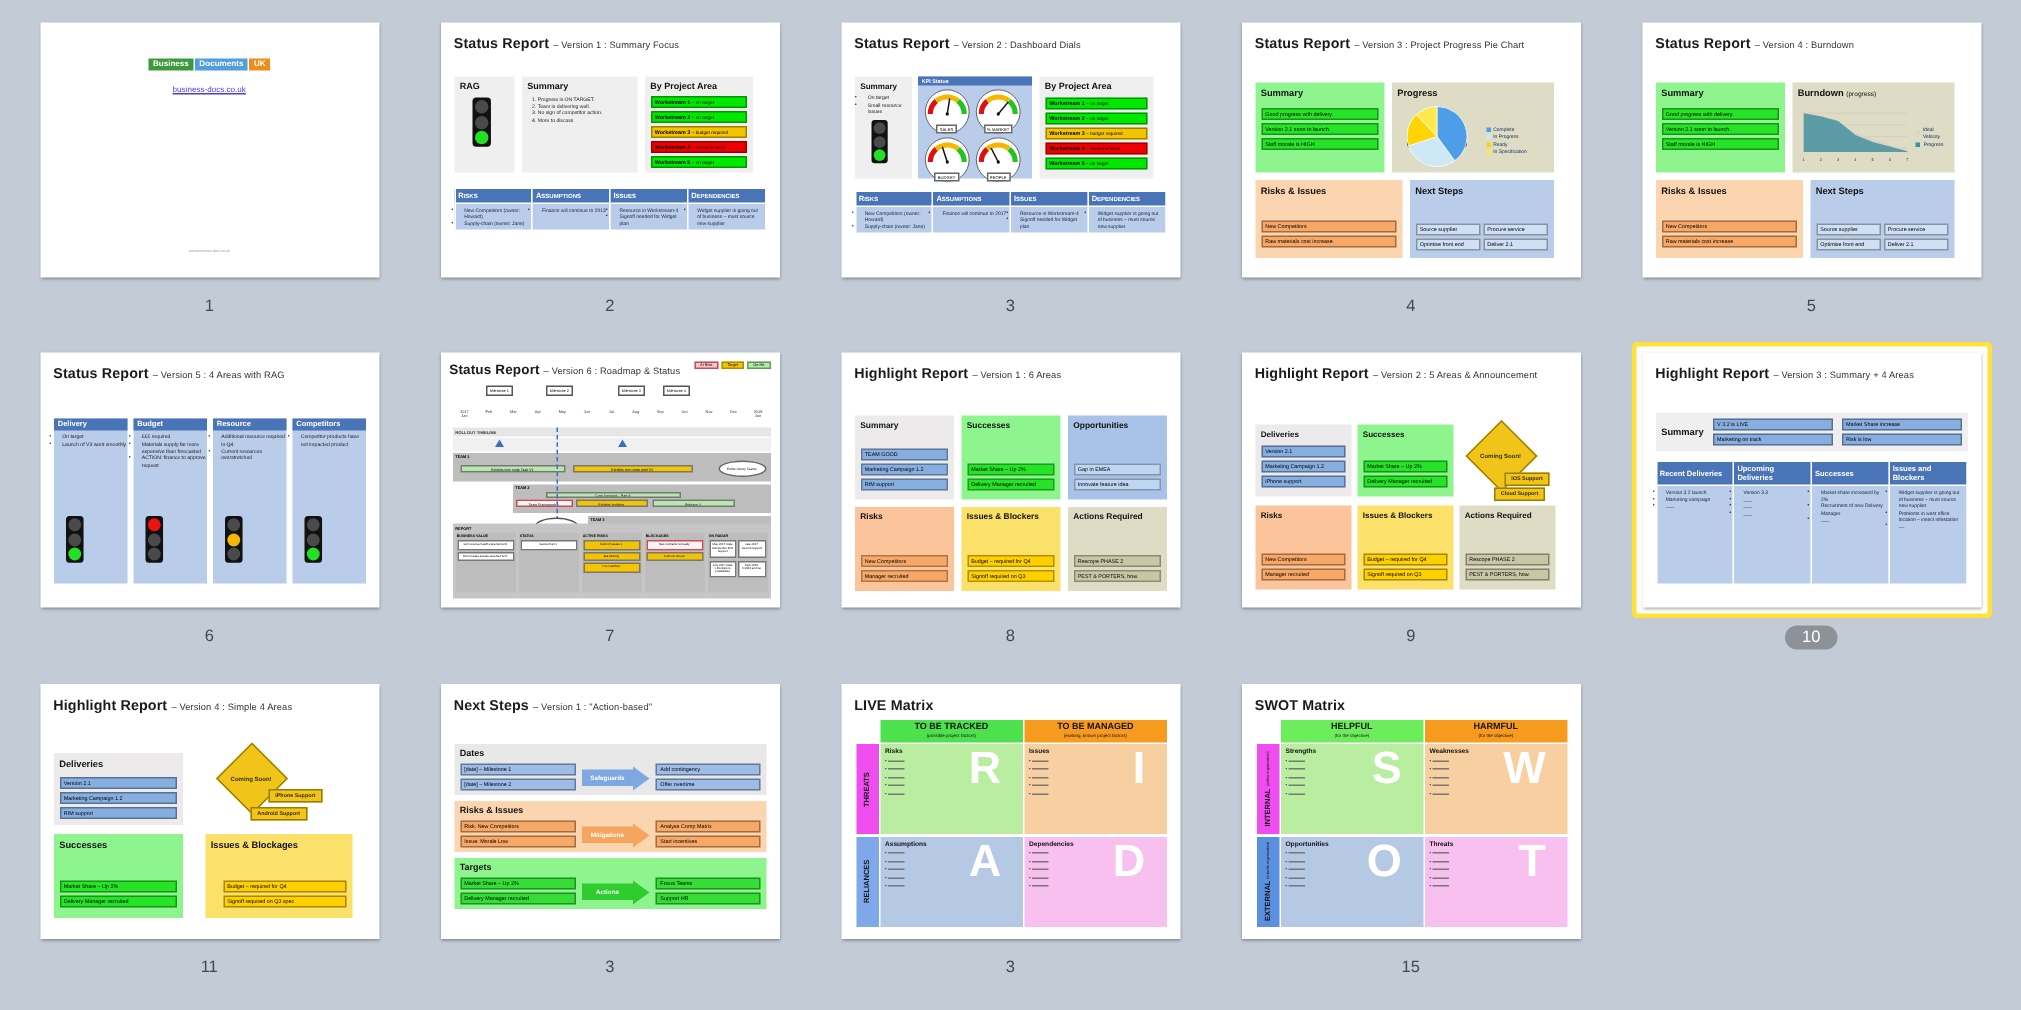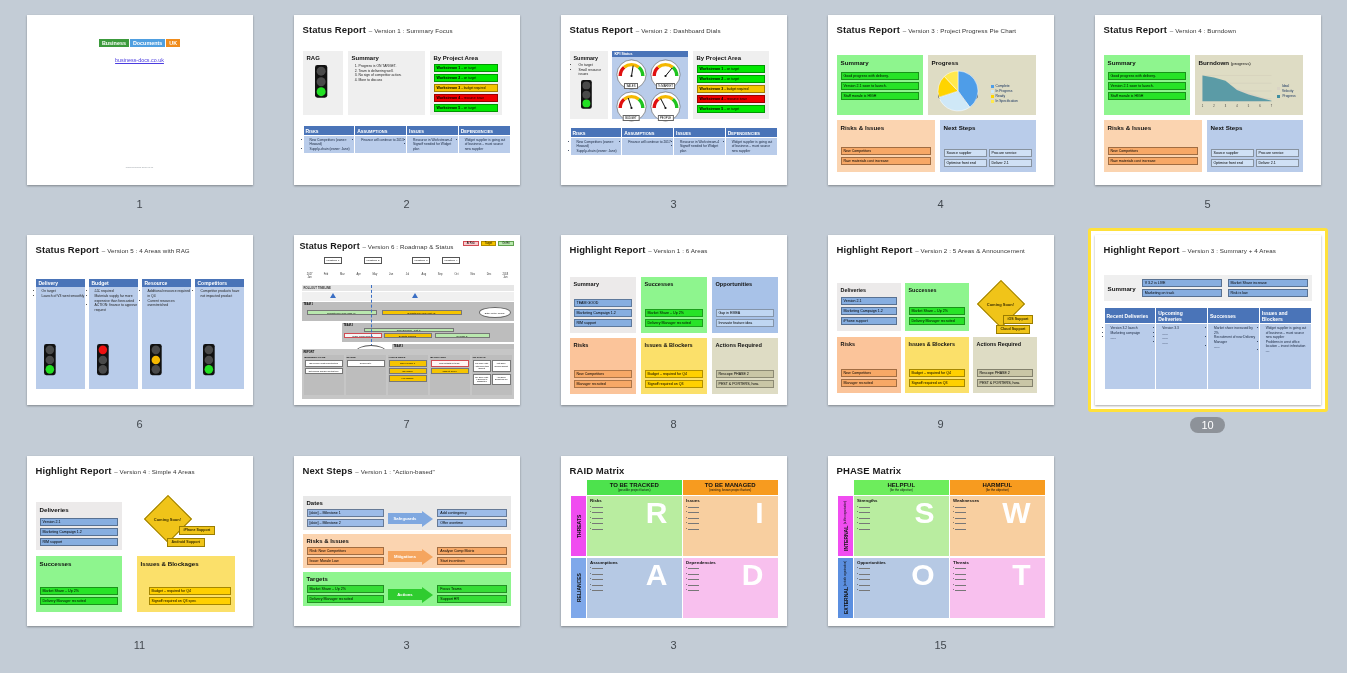--- a/index.html
+++ b/index.html
@@ -870,21 +870,21 @@
             </div>
           </div>
         </div>
       </div>
       <div class="caption">3</div>
     </div>
     <div class="cell">
       <div class="slide-wrap">
         <div class="slide">
           <div class="s-pad">
-            <div class="title">RAID Matrix</div>
+            <div class="title">LIVE Matrix</div>
             <div style="position:absolute;left:10px;top:24px;right:9px;bottom:8px;display:grid;grid-template-columns:15px 1fr 1fr;grid-template-rows:15px 1fr 1fr;gap:1.5px;">
               <div></div>
               <div class="mhdr" style="background:#4de24d;display:flex;flex-direction:column;align-items:center;justify-content:center;">
     <span style="font-size:6px;">TO BE TRACKED</span>
     <span style="font-size:3px;font-weight:normal;">(possible project factors)</span>
               </div>
               <div class="mhdr" style="background:#f79b1f;display:flex;flex-direction:column;align-items:center;justify-content:center;">
     <span style="font-size:6px;">TO BE MANAGED</span>
     <span style="font-size:3px;font-weight:normal;">(existing, known project factors)</span>
               </div>
@@ -941,21 +941,21 @@
             </div>
           </div>
         </div>
       </div>
       <div class="caption">3</div>
     </div>
     <div class="cell">
       <div class="slide-wrap">
         <div class="slide">
           <div class="s-pad">
-            <div class="title">PHASE Matrix</div>
+            <div class="title">SWOT Matrix</div>
             <div style="position:absolute;left:10px;top:24px;right:9px;bottom:8px;display:grid;grid-template-columns:15px 1fr 1fr;grid-template-rows:15px 1fr 1fr;gap:1.5px;">
               <div></div>
               <div class="mhdr" style="background:#6ded5c;display:flex;flex-direction:column;align-items:center;justify-content:center;">
     <span style="font-size:6px;">HELPFUL</span>
     <span style="font-size:3px;font-weight:normal;">(for the objective)</span>
               </div>
               <div class="mhdr" style="background:#f79b1f;display:flex;flex-direction:column;align-items:center;justify-content:center;">
     <span style="font-size:6px;">HARMFUL</span>
     <span style="font-size:3px;font-weight:normal;">(for the objective)</span>
               </div>

